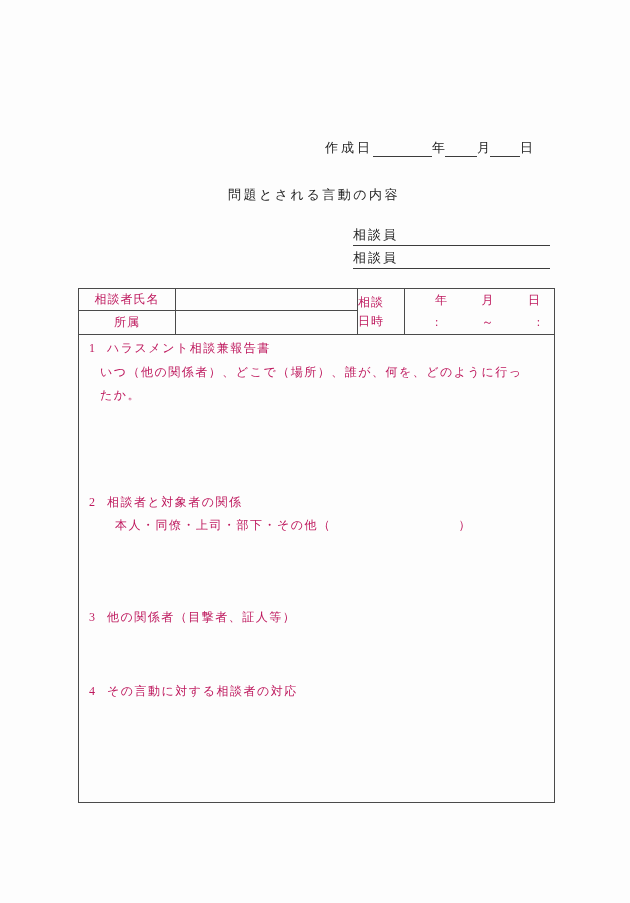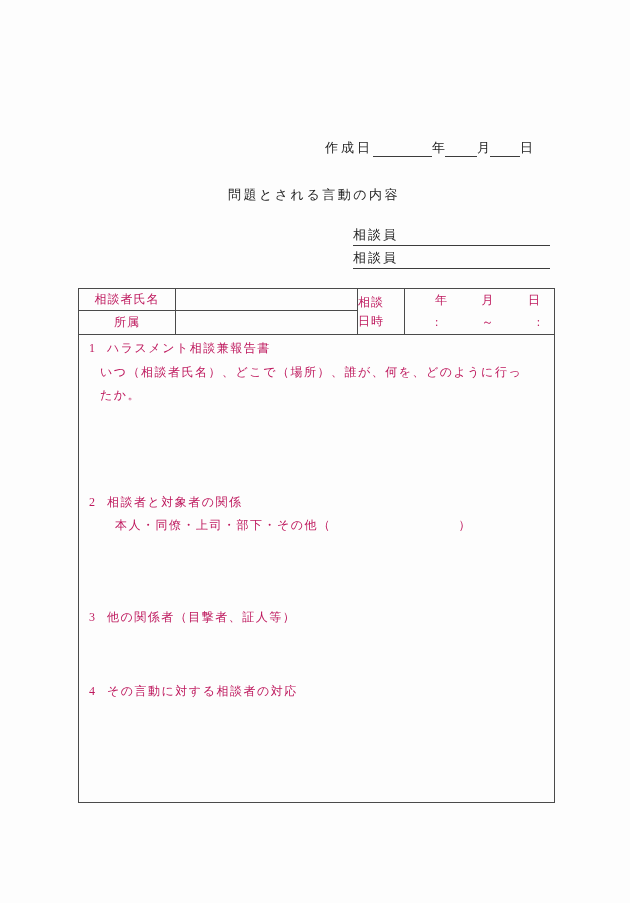--- a/index.html
+++ b/index.html
@@ -189,21 +189,21 @@
       <td class="c-label">所属</td>
       <td class="c-field"></td>
     </tr>
     <tr>
       <td class="body-cell" colspan="4">
         <div class="body-inner">
 
           <div class="sec-title" style="top:3px">
             <span class="sec-num">1</span><span>ハラスメント相談兼報告書</span>
           </div>
-          <div class="sec-line" style="top:27px; left:21px">いつ（相談者氏名）、どこで（場所）、誰が、何を、どのように行っ</div>
+          <div class="sec-line" style="top:27px; left:21px">いつ（他の関係者）、どこで（場所）、誰が、何を、どのように行っ</div>
           <div class="sec-line" style="top:50px; left:21px">たか。</div>
 
           <div class="sec-title" style="top:157px">
             <span class="sec-num">2</span><span>相談者と対象者の関係</span>
           </div>
           <div class="sec-line" style="top:180px; left:36px">
             <span>本人・同僚・上司・部下・その他（</span><span class="paren-gap"></span><span>）</span>
           </div>
 
           <div class="sec-title" style="top:272px">

